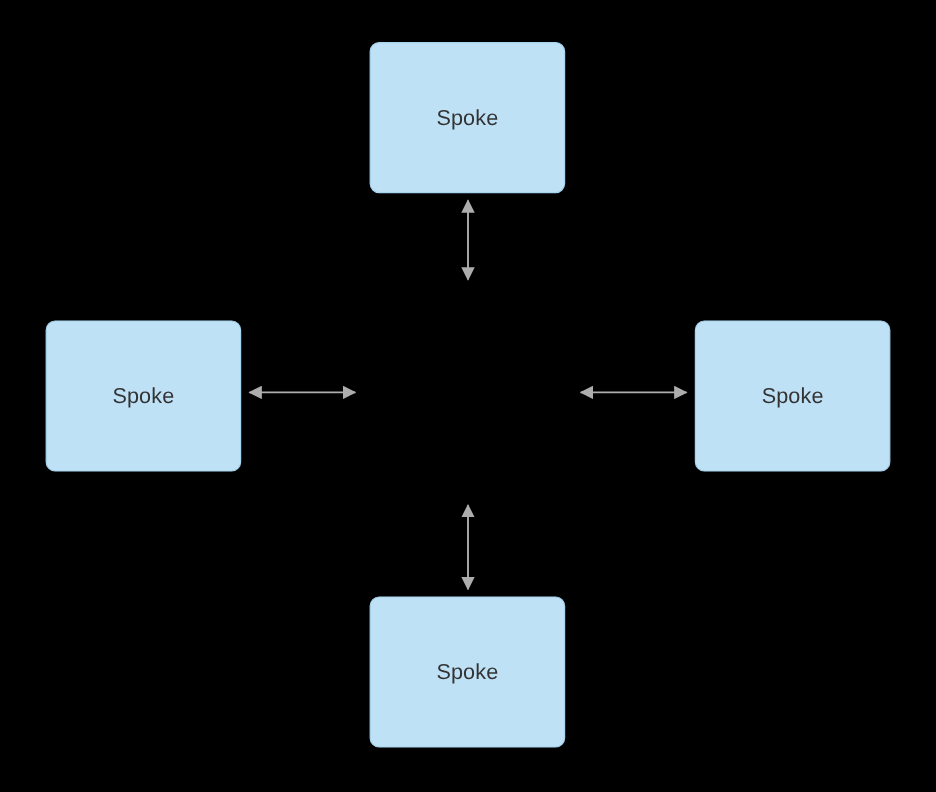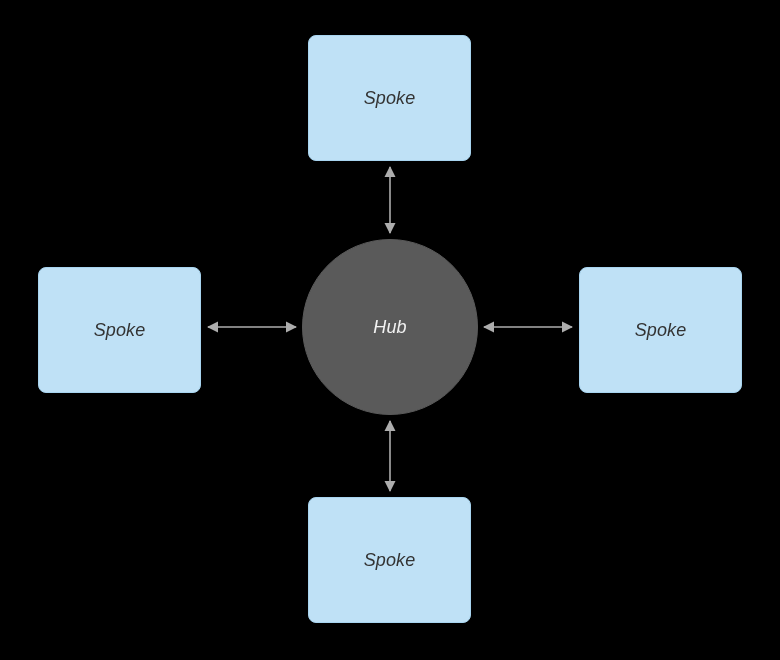--- a/index.html
+++ b/index.html
@@ -7,21 +7,20 @@
     padding: 0;
     background: #000000;
   }
   #canvas {
     position: relative;
     width: 780px;
     height: 660px;
     background: #000000;
     overflow: hidden;
     font-family: "Liberation Sans", sans-serif;
-    font-style: italic;
   }
   #edges-layer {
     position: absolute;
     left: 0;
     top: 0;
     width: 780px;
     height: 660px;
     pointer-events: none;
   }
   .node-spoke {
@@ -98,17 +97,14 @@
   </div>
 
   <div class="node-spoke" id="spoke-right">
     <span class="node-label">Spoke</span>
   </div>
 
   <div class="node-spoke" id="spoke-bottom">
     <span class="node-label">Spoke</span>
   </div>
 
-  <div class="node-hub" id="hub-node">
-    <span class="node-label">Hub</span>
-  </div>
 
 </div>
 
 </body></html>

